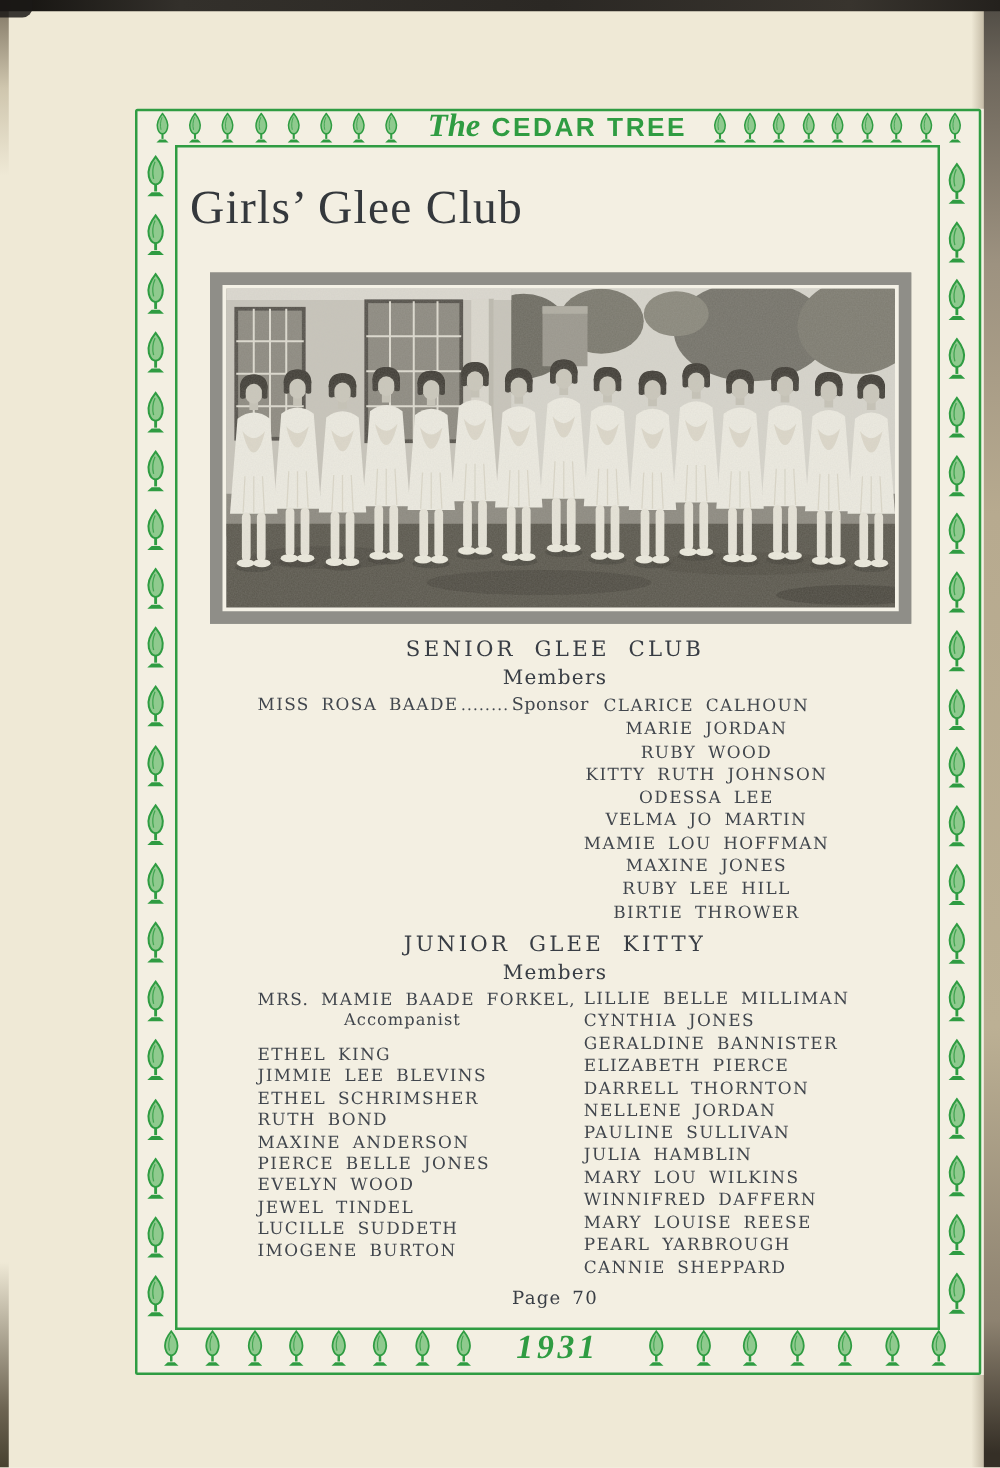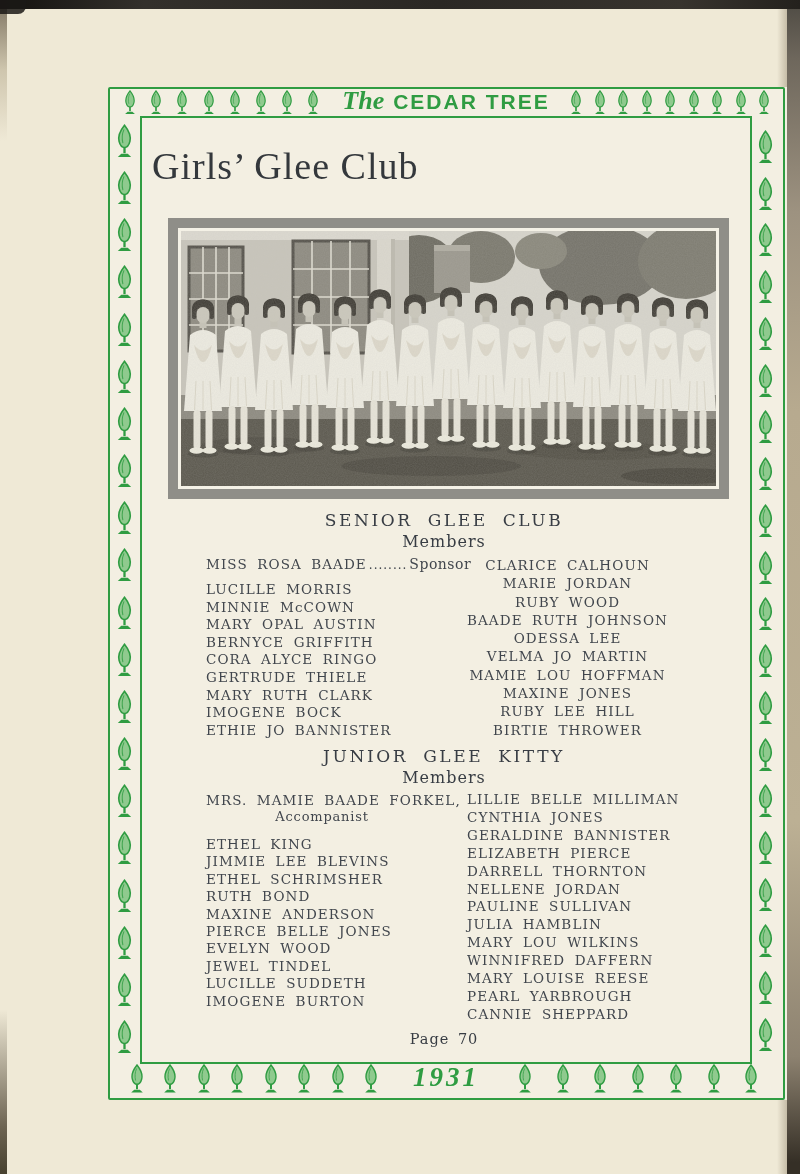--- a/index.html
+++ b/index.html
@@ -641,38 +641,27 @@
 <h2 class="section-heading senior-heading">SENIOR GLEE CLUB</h2>
 <div class="members-label senior-members">Members</div>
 
 <div class="cols senior-cols">
   <div class="col col-l">
     <div class="sponsor-row">
       <span>MISS ROSA BAADE</span>
       <span class="leader">........</span>
       <span class="role">Sponsor</span>
     </div>
-    <div class="list">
-        <div class="member">LUCILLE MORRIS</div>
-        <div class="member">MINNIE McCOWN</div>
-        <div class="member">MARY OPAL AUSTIN</div>
-        <div class="member">BERNYCE GRIFFITH</div>
-        <div class="member">CORA ALYCE RINGO</div>
-        <div class="member">GERTRUDE THIELE</div>
-        <div class="member">MARY RUTH CLARK</div>
-        <div class="member">IMOGENE BOCK</div>
-        <div class="member">ETHIE JO BANNISTER</div>
-      </div>
   </div>
   <div class="col col-r">
     <div class="list">
         <div class="member">CLARICE CALHOUN</div>
         <div class="member">MARIE JORDAN</div>
         <div class="member">RUBY WOOD</div>
-        <div class="member">BAADE RUTH JOHNSON</div>
+        <div class="member">KITTY RUTH JOHNSON</div>
         <div class="member">ODESSA LEE</div>
         <div class="member">VELMA JO MARTIN</div>
         <div class="member">MAMIE LOU HOFFMAN</div>
         <div class="member">MAXINE JONES</div>
         <div class="member">RUBY LEE HILL</div>
         <div class="member">BIRTIE THROWER</div>
       </div>
   </div>
 </div>
 

